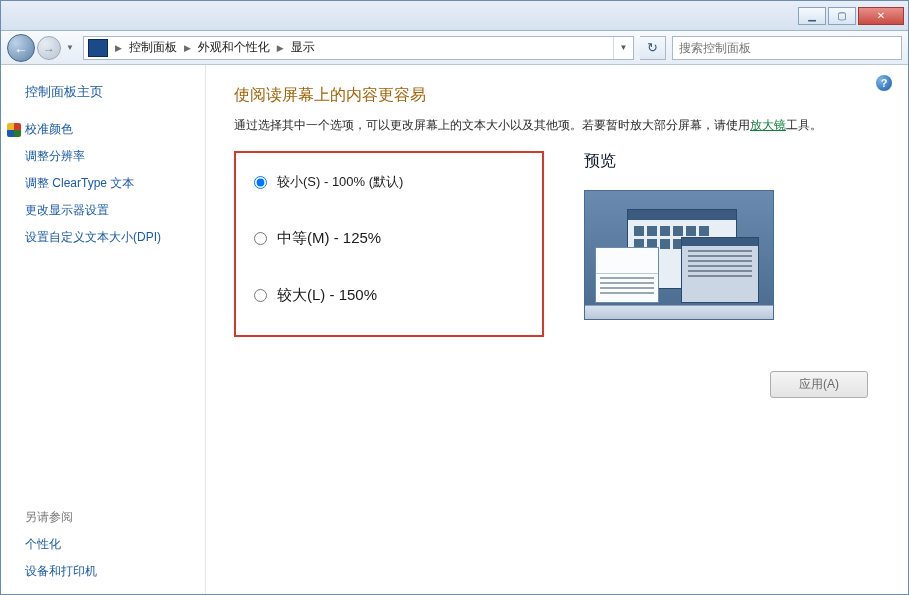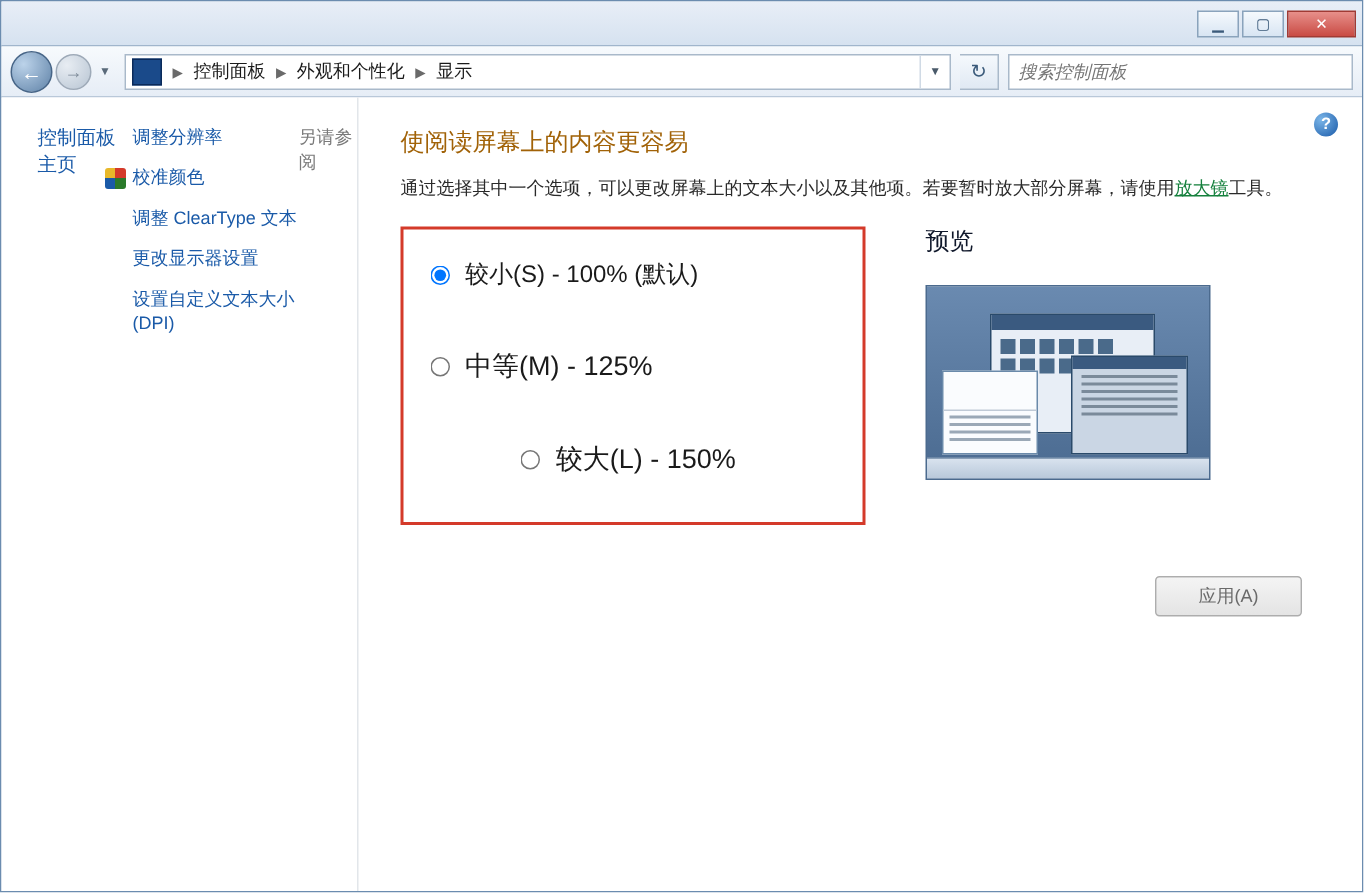--- a/index.html
+++ b/index.html
@@ -15,45 +15,45 @@
 .navbar { height: 34px; background: linear-gradient(to bottom, #f7fafd, #e6edf6); border-bottom: 1px solid #b9c8d9; display: flex; align-items: center; padding: 0 6px; gap: 2px; }
 .nav-back, .nav-fwd { width: 28px; height: 28px; border-radius: 50%; background: radial-gradient(circle at 30% 30%, #bcd3ea, #5f82a7); border: 1px solid #476587; display: flex; align-items: center; justify-content: center; color: #fff; font-size: 14px; cursor: pointer; }
 .nav-fwd { background: radial-gradient(circle at 30% 30%, #e8edf3, #b8c5d3); color: #7d8a98; border-color: #9eaab8; width: 24px; height: 24px; font-size: 12px; }
 .nav-drop { width: 14px; height: 24px; display: flex; align-items: center; justify-content: center; font-size: 8px; color: #5a6a7a; cursor: pointer; }
 .addr { flex: 1; height: 24px; border: 1px solid #a9b9ca; background: #fff; display: flex; align-items: center; margin: 0 4px; }
 .addr-icon { width: 20px; height: 18px; margin: 0 4px; background: #1a4a8a; border: 1px solid #0a2a5a; display: inline-block; }
 .crumb { padding: 0 4px; color: #1a1a1a; cursor: pointer; display: flex; align-items: center; height: 100%; }
 .crumb-sep { color: #6a6a6a; font-size: 9px; padding: 0 3px; cursor: pointer; }
 .addr-drop { width: 20px; display: flex; align-items: center; justify-content: center; font-size: 8px; color: #4a5a6a; border-left: 1px solid #d0dae5; height: 100%; cursor: pointer; }
 .addr-refresh { width: 26px; height: 24px; border: 1px solid #a9b9ca; border-left: none; background: linear-gradient(to bottom, #f5f9fd, #e0e9f3); display: flex; align-items: center; justify-content: center; color: #3a5a7a; font-size: 13px; cursor: pointer; }
-.search { width: 230px; height: 24px; border: 1px solid #a9b9ca; background: #fff; padding: 0 6px; color: #0f766e; font-style: italic; font-size: 12px; margin-left: 4px; }
+.search { width: 230px; height: 24px; border: 1px solid #a9b9ca; background: #fff; padding: 0 6px; color: #0f766e; font-size: 12px; margin-left: 4px; }
 
 
 .body { flex: 1; display: flex; background: #fff; }
-.sidebar { width: 238px; border-right: 1px solid #e2e6ea; padding: 18px 0 14px 24px; display: flex; }
+.sidebar { width: 205px; border-right: 1px solid #e2e6ea; padding: 18px 0 14px 24px; display: flex; flex-direction: column; }
 .sidebar .home { color: #1a5aa8; font-size: 13px; margin-bottom: 20px; cursor: pointer; }
 .side-links { display: flex; flex-direction: column; gap: 10px; }
 .side-link { color: #1a5aa8; font-size: 12px; cursor: pointer; display: flex; align-items: center; }
 .side-link.shield::before { content: ""; width: 14px; height: 14px; margin-right: 4px; margin-left: -18px; background: conic-gradient(#d43a2a 0 25%, #2a7a2a 25% 50%, #1a5aa8 50% 75%, #e8b82a 75% 100%); border-radius: 2px; display: inline-block; }
 .spacer { flex: 1; }
 .see-also { color: #7a7a7a; font-size: 12px; margin-bottom: 10px; }
 
 .content { flex: 1; padding: 20px 28px; position: relative; }
 .help-icon { position: absolute; top: 10px; right: 16px; width: 16px; height: 16px; border-radius: 50%; background: radial-gradient(circle at 30% 30%, #7ab5e8, #1a5aa8); color: #fff; font-size: 11px; font-weight: bold; display: flex; align-items: center; justify-content: center; cursor: pointer; }
 h1 { color: #a16207; font-size: 16px; font-weight: normal; margin-bottom: 10px; }
 .desc { color: #2a2a2a; font-size: 12px; line-height: 1.6; margin-bottom: 16px; }
 .desc a { color: #15803d; text-decoration: underline; cursor: pointer; }
 
 .options-row { display: flex; gap: 40px; }
 .highlight-box { border: 2px solid #d43a2a; padding: 20px 24px 24px 18px; width: 310px; }
 .radio-opt { display: flex; align-items: center; margin-bottom: 38px; cursor: pointer; }
-.radio-opt:last-child { margin-bottom: 6px; justify-content: center; }
+.radio-opt:last-child { margin-bottom: 6px; }
 .radio-opt input { margin-right: 10px; }
-.radio-opt .lbl-sm { font-size: 16px; color: #1a1a1a; }
-.radio-opt .lbl-lg { font-size: 18px; color: #1a1a1a; }
+.radio-opt .lbl-sm { font-size: 13px; color: #1a1a1a; }
+.radio-opt .lbl-lg { font-size: 15px; color: #1a1a1a; }
 
 .preview-col { }
 .preview-label { font-size: 16px; color: #0f172a; margin-bottom: 18px; }
 .preview-box { width: 190px; height: 130px; border: 1px solid #4b6a8e; background: linear-gradient(to bottom, #6a8ab0 0%, #4a6a90 100%); position: relative; overflow: hidden; cursor: pointer; }
 .pv-win1 { position: absolute; top: 18px; left: 42px; width: 110px; height: 80px; background: #e8eef6; border: 1px solid #2a4a6a; }
 .pv-win1-bar { height: 10px; background: #3a5a80; }
 .pv-grid { padding: 6px; display: grid; grid-template-columns: repeat(6, 10px); grid-template-rows: repeat(2, 10px); gap: 3px; }
 .pv-grid span { background: #4a6a8a; display: block; }
 .pv-win2 { position: absolute; top: 46px; left: 96px; width: 78px; height: 66px; background: #cad6e4; border: 1px solid #2a4a6a; }
 .pv-win2-bar { height: 8px; background: #3a5a80; }
@@ -93,28 +93,32 @@
       <div class="addr-drop">▼</div>
     </div>
     <div class="addr-refresh">↻</div>
     <input class="search" placeholder="搜索控制面板" style="">
   </div>
 
   <div class="body">
     <div class="sidebar">
       <div class="home">控制面板主页</div>
       <div class="side-links">
+        <div class="side-link shield">校准颜色</div>
         <div class="side-link">调整分辨率</div>
-        <div class="side-link shield">校准颜色</div>
         <div class="side-link">调整 ClearType 文本</div>
         <div class="side-link">更改显示器设置</div>
         <div class="side-link">设置自定义文本大小(DPI)</div>
       </div>
       <div class="spacer"></div>
       <div class="see-also">另请参阅</div>
+      <div class="side-links">
+        <div class="side-link">个性化</div>
+        <div class="side-link">设备和打印机</div>
+      </div>
     </div>
 
     <div class="content">
       <div class="help-icon">?</div>
       <h1>使阅读屏幕上的内容更容易</h1>
       <p class="desc">
         <span>通过选择其中一个选项，可以更改屏幕上的文本大小以及其他项。若要暂时放大部分屏幕，请使用</span><a>放大镜</a><span>工具。</span>
       </p>
 
       <div class="options-row">

